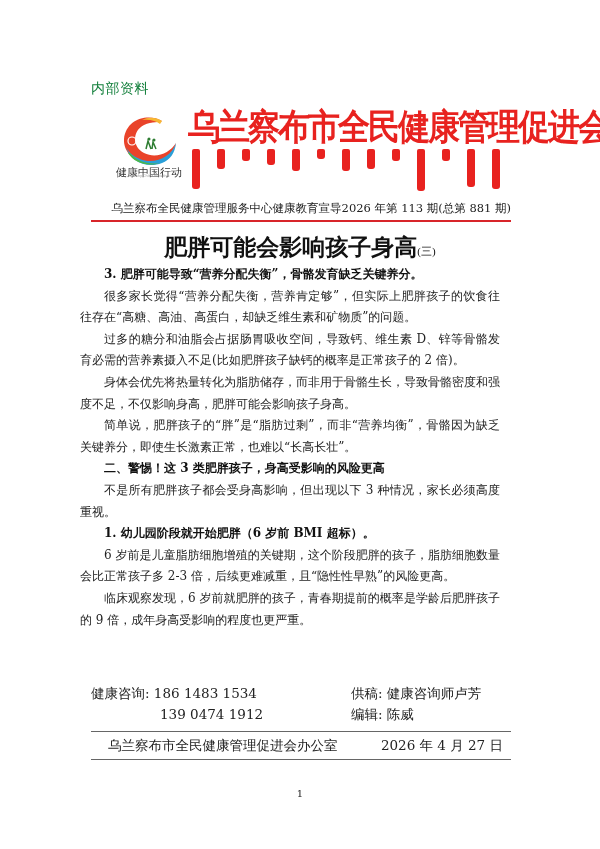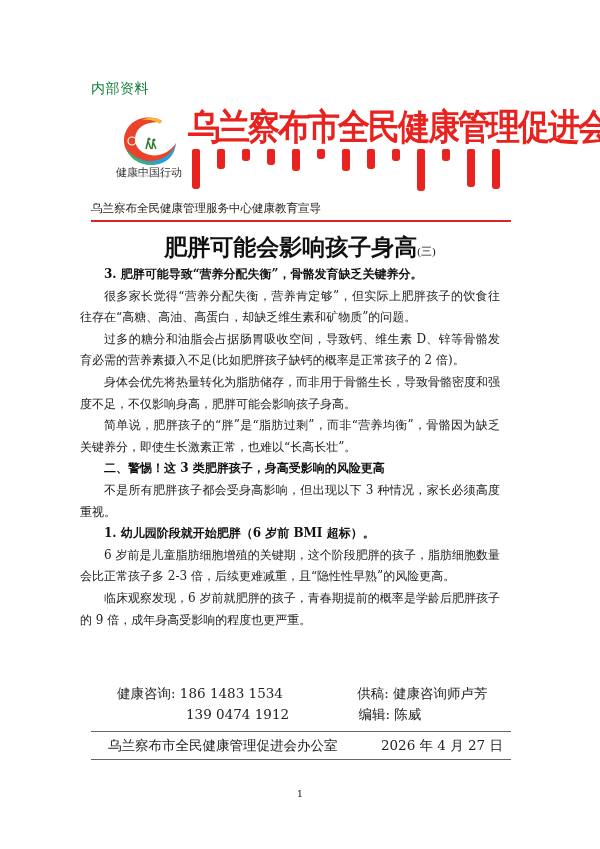--- a/index.html
+++ b/index.html
@@ -11,30 +11,30 @@
   .logo { left:118px; top:113px; width:62px; height:64px; }
   .logo-caption { left:104px; top:165px; width:90px; text-align:center;
                   font-family:"DejaVu Sans","Liberation Sans",sans-serif; font-size:11px; color:#333; }
   .logo-sub { left:104px; top:174px; width:90px; text-align:center;
               font-family:"DejaVu Sans","Liberation Sans",sans-serif; font-size:3.5px; color:#999; }
   .org-title { left:188px; top:103px; font-size:32px; color:#e8221f; font-weight:bold;
                letter-spacing:-2px; transform:scaleY(1.12); transform-origin:top left;
                font-family:"DejaVu Serif","Liberation Serif",serif; white-space:nowrap; }
   .mongol { left:192px; top:149px; width:308px; height:40px; display:flex; justify-content:space-between; }
   .mongol span { display:block; width:8px; background:#e8221f; border-radius:2px 2px 3px 3px; }
-  .subhead { left:91px; top:201px; width:420px; font-size:11.5px; color:#222; display:flex; justify-content:space-between; white-space:nowrap; }
+  .subhead { left:91px; top:201px; width:420px; font-size:11.5px; color:#222; display:flex; justify-content:flex-end; white-space:nowrap; }
   .red-rule { left:91px; top:220px; width:420px; height:2px; background:#d8252a; }
   .article-title { left:0; top:232px; width:600px; text-align:center; font-size:23px; font-weight:bold;
                    color:#111; white-space:nowrap;font-family:Liberation Serif, serif; }
   .article-title small { font-size:11px; font-weight:normal; }
   .body { left:80px; top:264px; width:420px; font-size:12px; line-height:21.6px; color:#222; }
   .body p { margin:0; text-indent:2em; text-align:justify; }
   .body p.h { font-weight:bold; color:#111; }
   .contact { left:91px; top:683px; width:420px; font-size:13.5px; line-height:21px; color:#222; }
-  .contact .row { display:flex; justify-content:space-between;margin-left:26px; }
+  .contact .row { display:flex; justify-content:space-between; }
   .contact .left { width:250px; }
   .contact .right { width:160px; }
   .rule-top { left:91px; top:731px; width:420px; height:1px; background:#666; }
   .rule-bot { left:91px; top:759px; width:420px; height:1px; background:#666; }
   .footer { left:108px; top:737px; width:395px; font-size:13.5px; color:#222; display:flex; justify-content:space-between;gap:8px; }
   .page-num { left:0; top:788px; width:600px; text-align:center; font-size:10px; color:#222; }
 </style>
 </head>
 <body>
 
@@ -68,20 +68,21 @@
     <span style="height:20px"></span>
     <span style="height:12px"></span>
   <span style="height:42px"></span>
     <span style="height:12px"></span>
     <span style="height:38px"></span>
   <span style="height:40px"></span>
 </div>
 
 <div class="abs subhead">
   <span>乌兰察布全民健康管理服务中心健康教育宣导</span>
+  <span>2026 年第 113 期(总第 881 期)</span>
 </div>
 <div class="abs red-rule"></div>
 
 <div class="abs article-title">
   <span>肥胖可能会影响孩子身高</span><small>(三)</small>
 </div>
 
 <div class="abs body">
   <p class="h">3. 肥胖可能导致“营养分配失衡”，骨骼发育缺乏关键养分。</p>
   <p>很多家长觉得“营养分配失衡，营养肯定够”，但实际上肥胖孩子的饮食往往存在“高糖、高油、高蛋白，却缺乏维生素和矿物质”的问题。</p>

